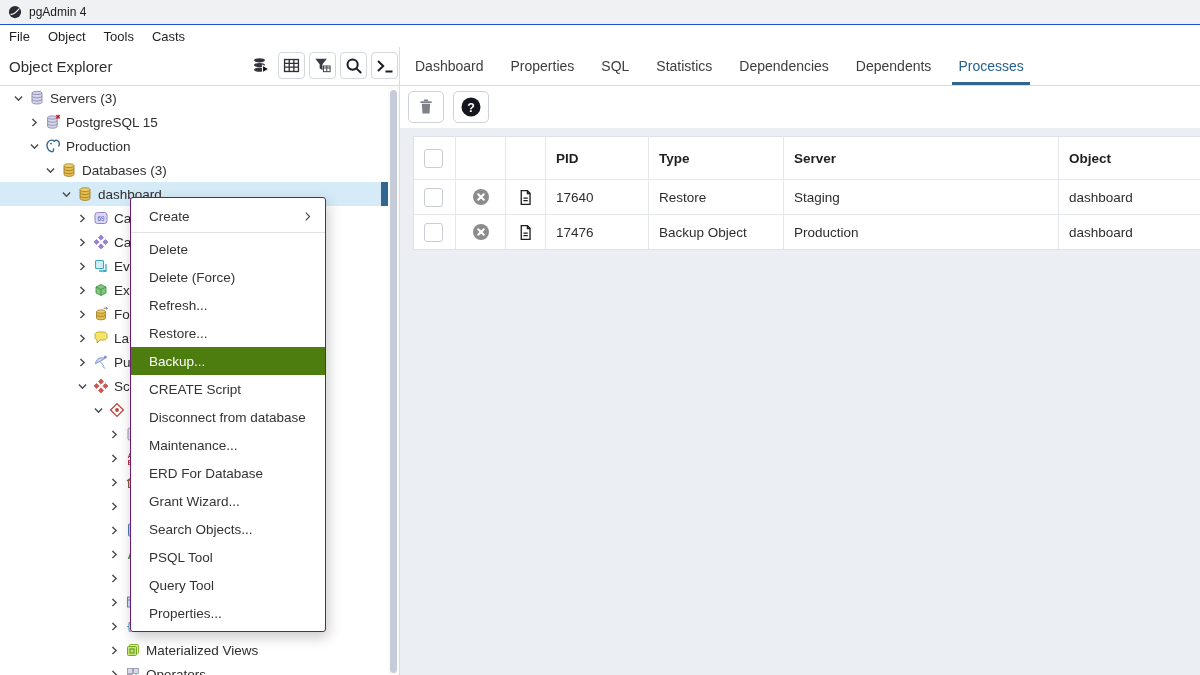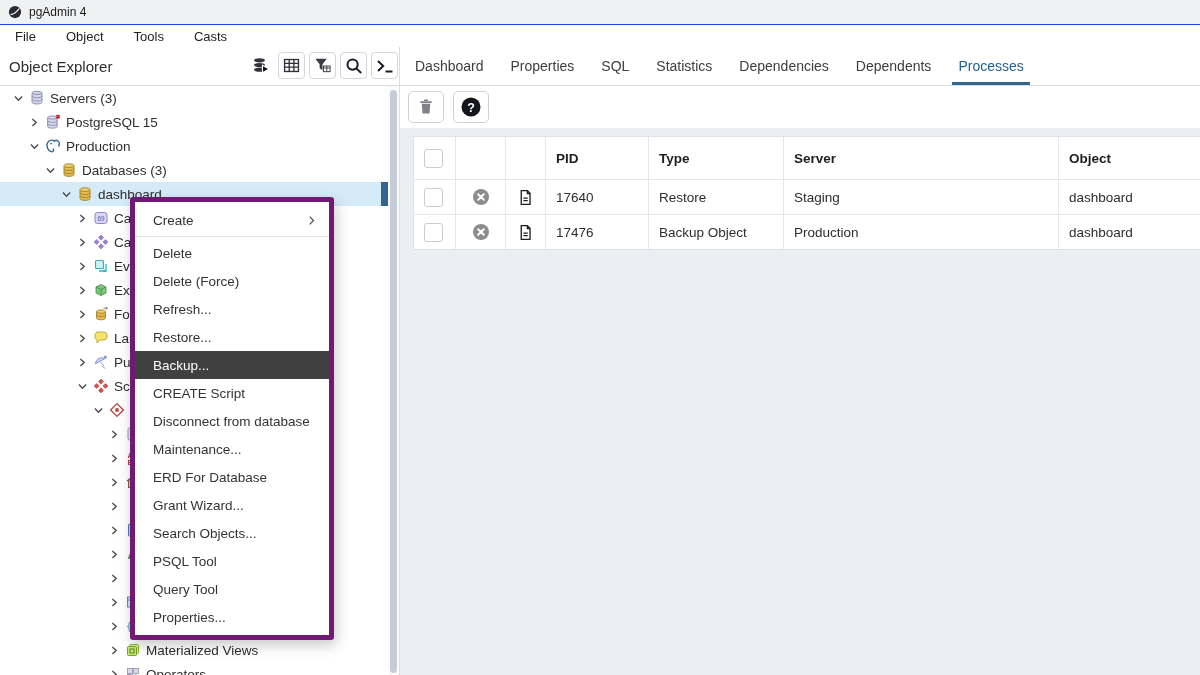--- a/index.html
+++ b/index.html
@@ -7,21 +7,21 @@
     width:1200px;height:675px;position:relative;overflow:hidden;
     background:#ffffff;font-family:"Liberation Sans","DejaVu Sans",sans-serif;
     -webkit-font-smoothing:antialiased;
   }
   
   .titlebar{position:absolute;left:0;top:0;right:0;height:24px;background:#f0f1f3;
     border-bottom:4px solid #1d4ed8;display:flex;align-items:center;padding-left:8px;gap:7px;
     font-size:12px;color:#1b1b1b}
   .menubar{position:absolute;left:0;top:25px;right:0;height:22px;background:#fff;
     display:flex;align-items:center;font-size:13px;color:#1f1f1f}
-  .menubar .mi{padding:2px 15px;cursor:default}
+  .menubar .mi{padding:2px 9px;cursor:default}
   
   .headerband{position:absolute;left:0;top:47px;right:0;height:38px;background:#fff;
     border-bottom:1px solid #d9dde3}
   .oe-title{position:absolute;left:9px;top:47px;height:38px;display:flex;align-items:center;
     font-size:15px;color:#2e2e2e}
   .oe-tools{position:absolute;left:247px;top:52px;display:flex;gap:4px;z-index:2}
   .tool-btn{width:27px;height:27px;border:1px solid #d3d7de;border-radius:4px;background:#fff;
     display:flex;align-items:center;justify-content:center;cursor:pointer;padding:0}
   .tool-btn.noborder{border-color:transparent}
   .vdivider{position:absolute;left:399px;top:47px;bottom:0;width:1px;background:#d9dde3;z-index:5}
@@ -53,26 +53,26 @@
   .tree{position:absolute;left:0;top:86px;width:388px;bottom:0;background:#fff;overflow:hidden;
     font-size:13.5px;color:#2e2e2e;z-index:1}
   .tnode{display:flex;align-items:center;height:24px;position:relative;cursor:pointer;white-space:nowrap}
   .chev{width:16px;height:16px;flex:0 0 16px;display:flex;align-items:center;justify-content:center}
   .ticon{width:17px;height:17px;flex:0 0 17px;margin:0 5px 0 2px;display:flex;align-items:center;justify-content:center}
   .tnode.sel{background:#d6ebf8}
   .tnode.sel::after{content:"";position:absolute;right:0;top:0;bottom:0;width:7px;background:#326690}
   .scrollbar{position:absolute;left:388px;top:86px;width:11px;bottom:0;background:#fbfbfc;z-index:2}
   .thumb{position:absolute;left:2px;right:2px;top:4px;bottom:2px;background:#c5ccd8;border-radius:5px;cursor:pointer}
   
-  .ctxmenu{position:absolute;left:130px;top:197px;width:194px;background:#fff;border:5px solid #701a75;
+  .ctxmenu{position:absolute;left:130px;top:197px;width:194px;background:#fff;border:1px solid #701a75;
     border-radius:3px;box-shadow:2px 5px 14px rgba(0,0,0,.22);padding:4px 0;z-index:50;
     font-size:13.5px;color:#333}
   .cmi{height:28px;display:flex;align-items:center;justify-content:space-between;
     padding:0 12px 0 18px;cursor:pointer}
-  .cmi.hl{background:#404040;color:#fff}
+  .cmi.hl{background:#4d7c0f;color:#fff}
   .csep{height:1px;background:#e2e2e2;margin:2px 0}
   svg{display:block}
 </style>
 </head>
 <body>
 
 <div class="titlebar">
   <span id="app-icon">
       <svg width="14" height="14" viewBox="0 0 16 16">
         <circle cx="8" cy="8" r="7" fill="#2b2b33"></circle>

